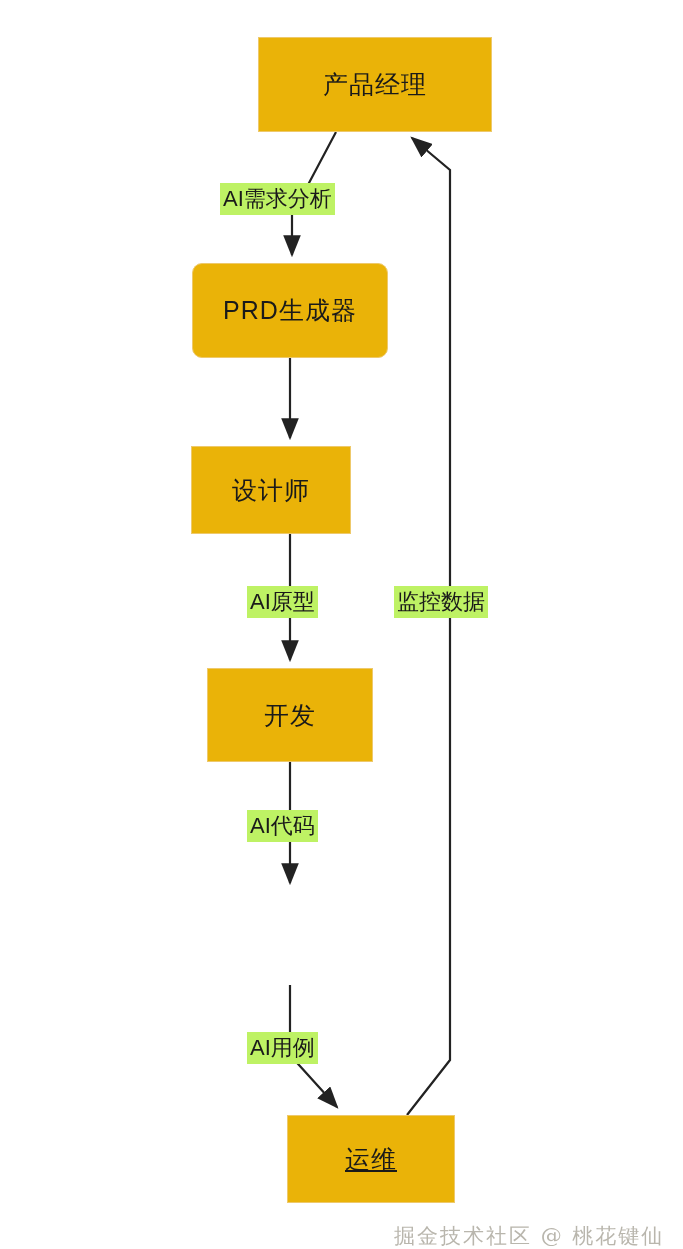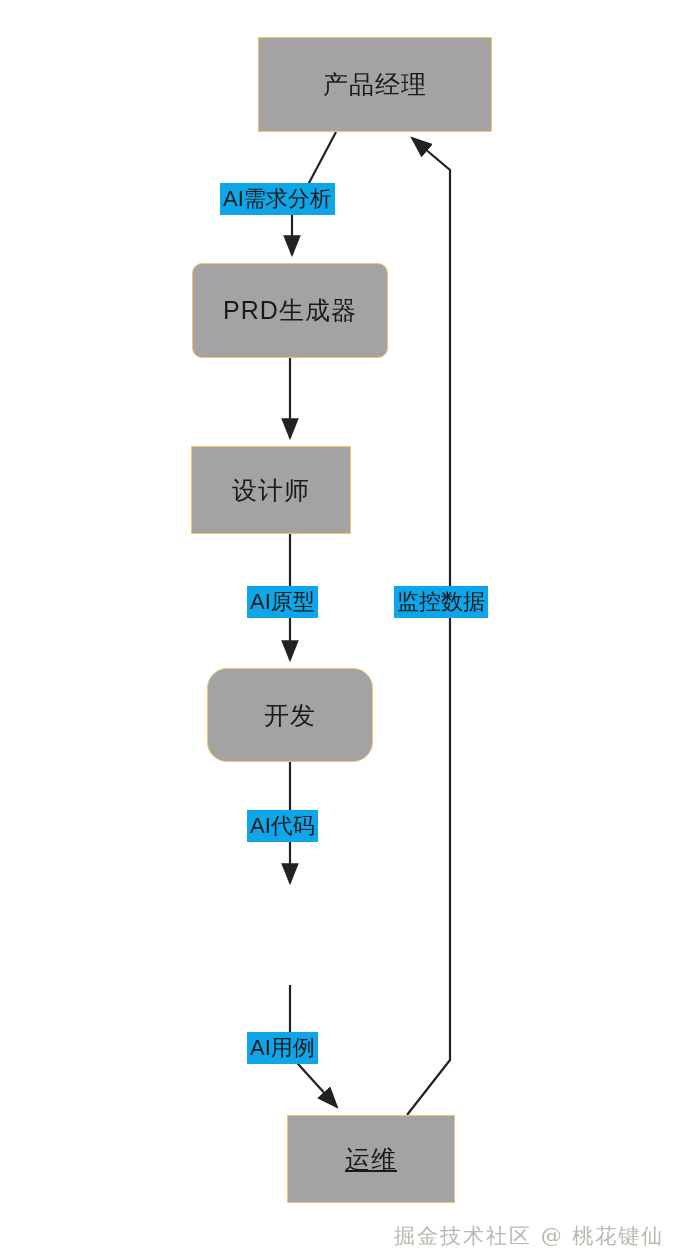--- a/index.html
+++ b/index.html
@@ -23,36 +23,36 @@
   .edge-layer {
     position: absolute;
     top: 0; left: 0;
     width: 683px;
     height: 1249px;
     pointer-events: none;
   }
   .node {
     position: absolute;
     box-sizing: border-box;
-    background: #a3a3a3;
+    background: #eab308;
     border: 1.6px solid #eec96b;
     display: flex;
     align-items: center;
     justify-content: center;
     color: #1a1a1a;
     font-size: 25px;
     letter-spacing: 1px;
     white-space: nowrap;
   }
   .node.rounded {
     border-radius: 10px;
   }
   .edge-label {
     position: absolute;
-    background: #0ea5e9;
+    background: #bef264;
     color: #1a1a1a;
     font-size: 22px;
     line-height: 1.25;
     padding: 2px 3px;
     white-space: nowrap;
     box-sizing: border-box;
   }
   .watermark {
     position: absolute;
     color: #b9b6ad;
@@ -93,21 +93,21 @@
   </div>
 
   <div class="node rounded" style="left:192px; top:263px; width:196px; height:95px;">
     <span>PRD生成器</span>
   </div>
 
   <div class="node" style="left:191px; top:446px; width:160px; height:88px;">
     <span>设计师</span>
   </div>
 
-  <div class="node" style="left:207px; top:668px; width:166px; height:94px;border-radius:20px;">
+  <div class="node" style="left:207px; top:668px; width:166px; height:94px;">
     <span>开发</span>
   </div>
 
 
   <div class="node" style="left:287px; top:1115px; width:168px; height:88px;text-decoration:underline;">
     <span>运维</span>
   </div>
 
   <div class="edge-label" style="left:220px; top:183px;">AI需求分析</div>
 

